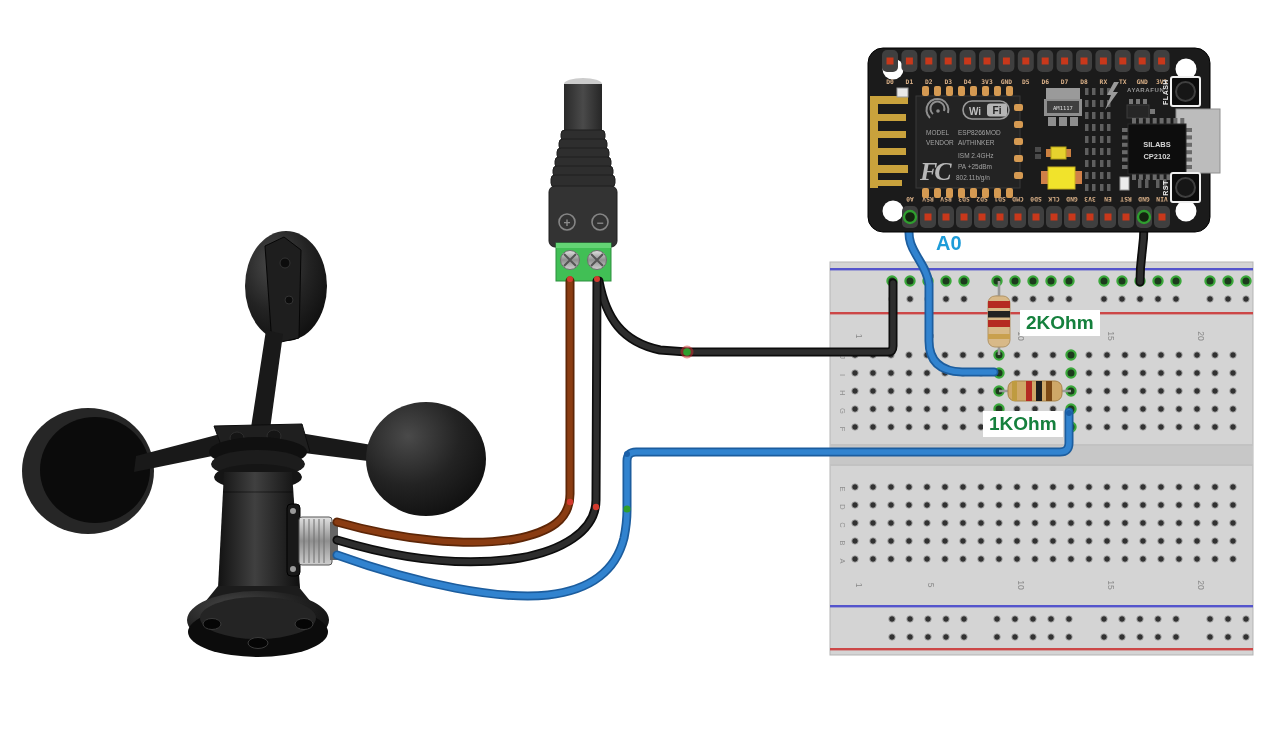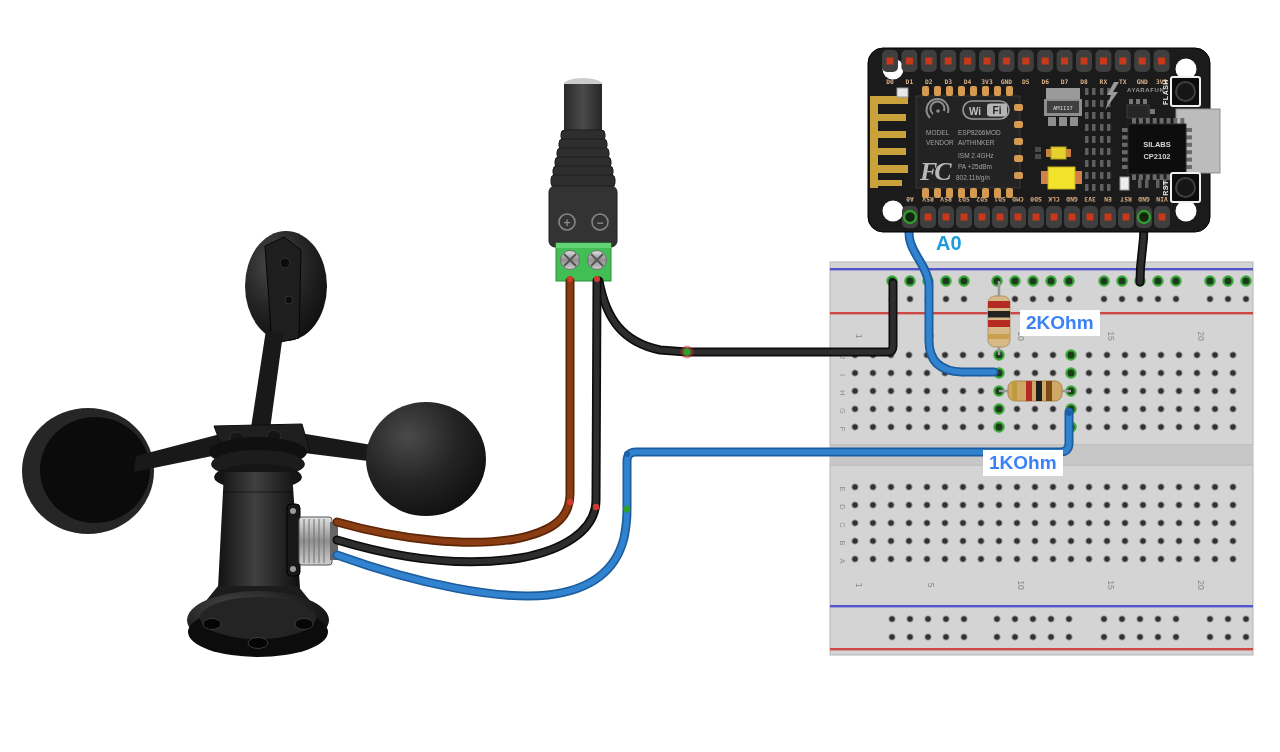--- a/index.html
+++ b/index.html
@@ -6,21 +6,21 @@
     font-family:"Liberation Sans", sans-serif;}
   #stage{position:relative;width:1280px;height:752px;background:#ffffff;}
   #scene{position:absolute;left:0;top:0;}
   .bb-letter{font-size:7.5px;fill:#8f8f8f;font-family:"Liberation Sans",sans-serif;}
   .bb-num{font-size:8.5px;fill:#8a8a8a;font-family:"Liberation Sans",sans-serif;}
   .pin-label{font:bold 6.3px "DejaVu Sans Mono",monospace;fill:#dcb289;}
   .mod-txt{font-size:6.5px;fill:#a2a2a2;}
   .chip-txt{font-weight:bold;font-size:7.5px;fill:#d6d6d6;}
   .btn-txt{font-weight:bold;font-size:7px;fill:#ececec;letter-spacing:.5px;}
   .jack-sym{font-weight:bold;font-size:12px;fill:#8a8a8a;}
-  .anno{position:absolute;font-weight:bold;font-size:19px;color:#3b82f6;background:#fff;
+  .anno{position:absolute;font-weight:bold;font-size:19px;color:#15803d;background:#fff;
     padding:1px 6px;line-height:24px;white-space:nowrap;}
   #lblA0{color:#1e9cd8;background:transparent;font-size:20px;padding:0;}
 </style>
 </head>
 <body>
 
 <div id="stage">
 <svg id="scene" width="1280" height="752" viewBox="0 0 1280 752">
   <defs>
     <radialGradient id="gradCup" cx="0.35" cy="0.3" r="0.95">
@@ -760,15 +760,15 @@
     </g>
     <g>
       <rect x="1171" y="173" width="29" height="29" rx="2" fill="#0c0c0c" stroke="#f0f0f0" stroke-width="2"></rect>
       <circle cx="1185.5" cy="187.5" r="9.5" fill="#161616" stroke="#3f3f3f" stroke-width="2"></circle>
       <text x="1166" y="190" text-anchor="middle" transform="rotate(-90,1166,188)" class="btn-txt">RST</text>
     </g>
   </g>
 </svg>
 
 <div class="anno" id="lbl2k" style="left:1020px;top:310px;">2KOhm</div>
-<div class="anno" id="lbl1k" style="left:983px;top:411px;margin-top:39px;">1KOhm</div>
+<div class="anno" id="lbl1k" style="left:983px;top:411px;">1KOhm</div>
 <div class="anno" id="lblA0" style="left:936px;top:231px;">A0</div>
 </div>
 
 </body></html>

